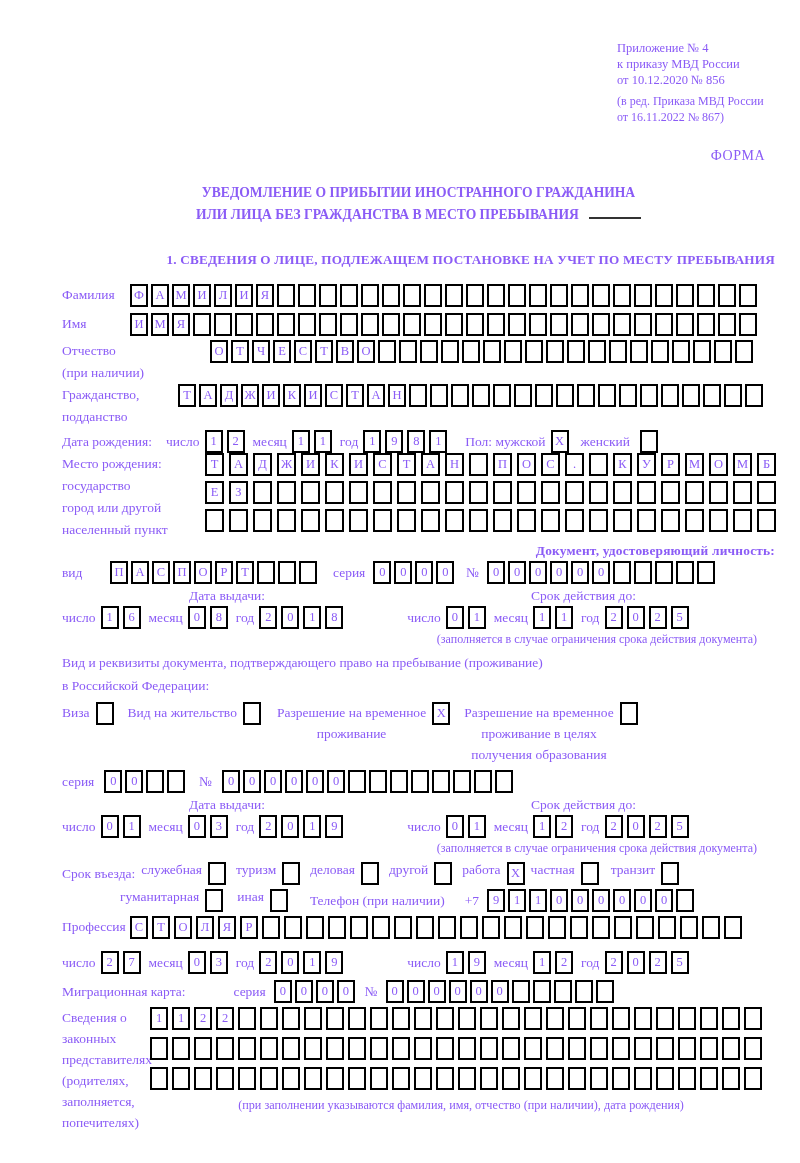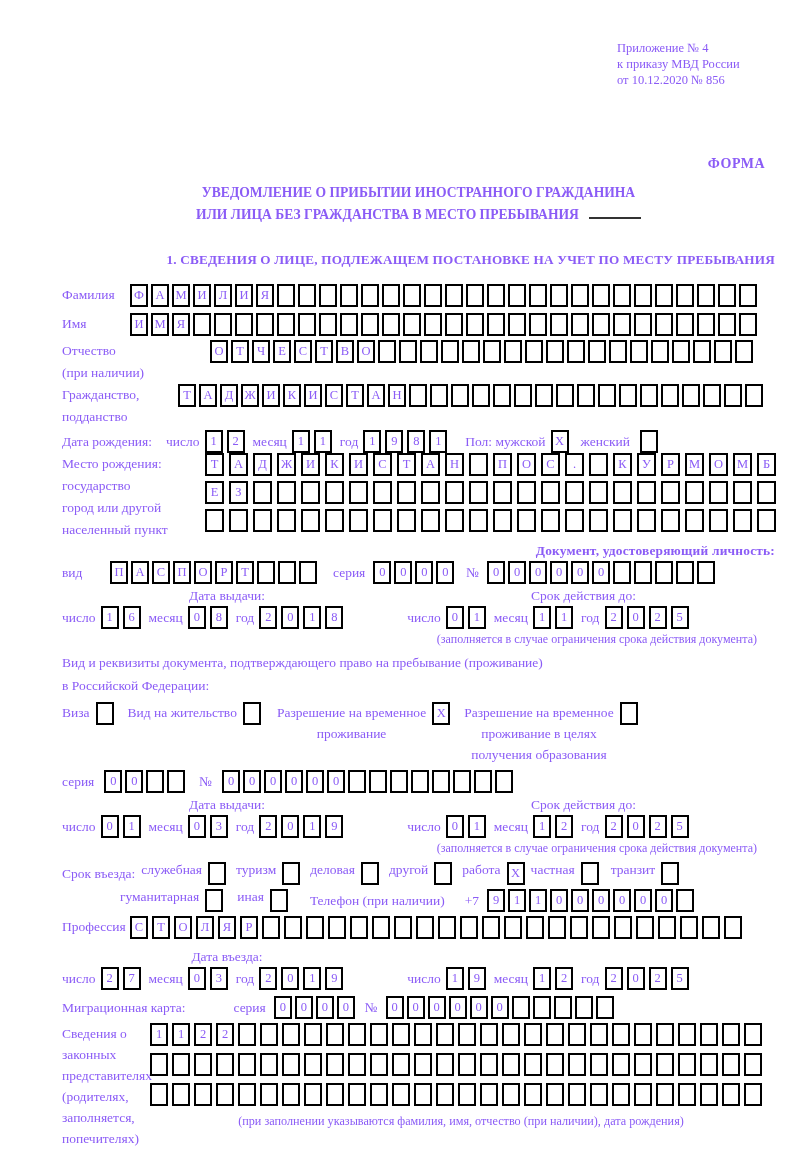--- a/index.html
+++ b/index.html
@@ -4,21 +4,21 @@
 <style>
   * { margin:0; padding:0; box-sizing:border-box; }
   html,body { background:#ffffff; }
   .page {
     width:800px; height:1163px; background:#fff; position:relative;
     font-family:"Liberation Serif","DejaVu Serif",serif; color:#8b5cf6;
     padding:38px 25px 0 62px; overflow:hidden; font-size:13.5px;
   }
   .ref { position:absolute; top:40px; left:617px; font-size:12.5px; line-height:16px; }
   .ref .small { margin-top:5px; font-size:12px; }
-  .forma { position:absolute; top:156px; right:35px; font-weight:bold; font-size:14px; letter-spacing:0.5px; }
+  .forma { position:absolute; top:148px; right:35px; font-weight:normal; font-size:14px; letter-spacing:0.5px; }
   .title { margin-top:144px; text-align:center; font-weight:bold; font-size:13.6px; line-height:22px; }
   .blank { display:inline-block; width:52px; border-bottom:2px solid #333; height:12px; margin-left:10px; }
   .h1 { margin-top:26px; font-weight:bold; font-size:13.2px; text-align:right; letter-spacing:0.2px; white-space:nowrap; }
 
   .frow { display:flex; align-items:flex-start; }
   .lbl { flex:none; line-height:22px; }
   .cells { display:flex; gap:3px; flex-wrap:nowrap; }
   .cell {
     flex:none; width:18px; height:23px; border:2px solid #000;
     display:flex; align-items:center; justify-content:center;
@@ -50,20 +50,24 @@
 </style>
 </head>
 <body>
 
 <div class="page">
 
   <div class="ref">
     <div>Приложение № 4</div>
     <div>к приказу МВД России</div>
     <div>от 10.12.2020 № 856</div>
+    <div class="small">
+      <div>(в ред. Приказа МВД России</div>
+      <div>от 16.11.2022 № 867)</div>
+    </div>
   </div>
   <div class="forma">ФОРМА</div>
 
   <div class="title">
     <div>УВЕДОМЛЕНИЕ О ПРИБЫТИИ ИНОСТРАННОГО ГРАЖДАНИНА</div>
     <div>
       <span>ИЛИ ЛИЦА БЕЗ ГРАЖДАНСТВА В МЕСТО ПРЕБЫВАНИЯ</span><span class="blank"></span>
     </div>
   </div>
 
@@ -633,21 +637,20 @@
         <span class="cell"></span>
         <span class="cell"></span>
         <span class="cell"></span>
         <span class="cell"></span>
         <span class="cell"></span>
         <span class="cell"></span>
       </span>
   </div>
 
   <div class="sh mt10">
-    <span class="shl">Дата въезда:</span>
   </div>
   <div class="frow mt2">
     <span class="dg">
       <span class="lbl">число</span>
       <span class="cells">
           <span class="cell">2</span>
           <span class="cell">7</span>
         </span>
       <span class="lbl">месяц</span>
       <span class="cells">

